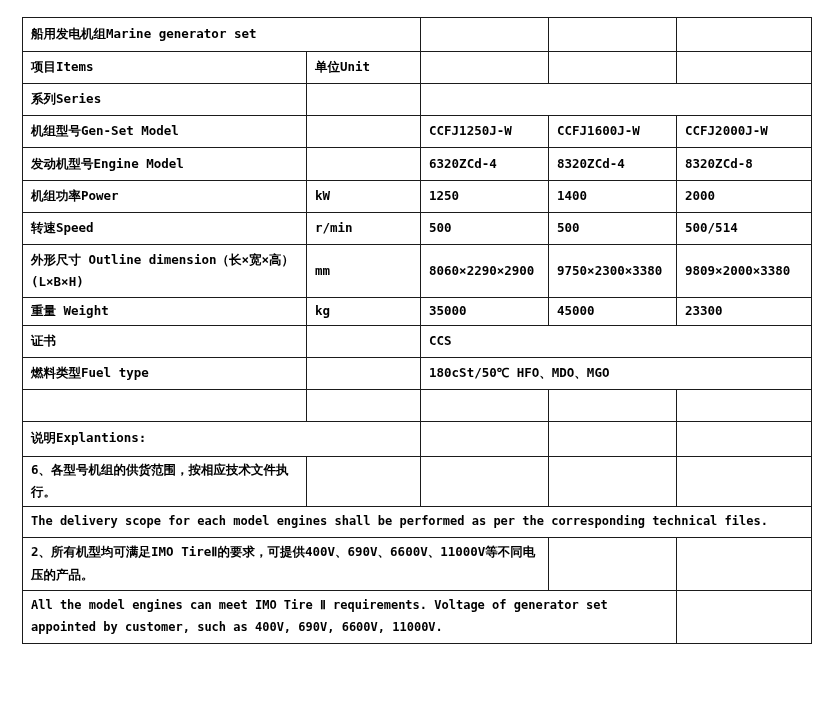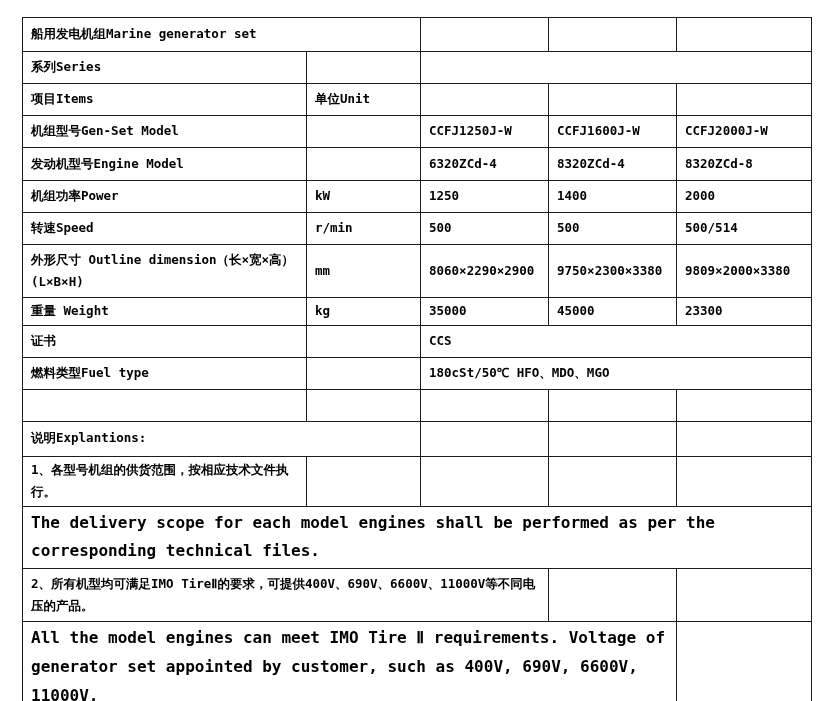--- a/index.html
+++ b/index.html
@@ -30,21 +30,21 @@
   td {
     border: 1px solid #1b1b1b;
     padding: 2px 8px;
     vertical-align: middle;
     line-height: 1.8;
     overflow: hidden;
     word-break: break-word;
     background: #ffffff;
   }
   td.en {
-    font-size: 16px;
+    font-size: 12px;
     margin-left: 37px;
   }
 </style>
 </head>
 <body>
 
 <div class="sheet">
   <table class="spec">
     <colgroup>
       <col style="width:284px">
@@ -56,31 +56,31 @@
 
     <tbody>
         <tr style="height:34px">
       <td colspan="2">船用发电机组Marine generator set</td>
       <td></td>
       <td></td>
       <td></td>
     </tr>
 
     <tr style="height:32px">
-      <td>系列Series</td>
-      <td></td>
-      <td colspan="3"></td>
-    </tr>
-
-    <tr style="height:32px">
       <td>项目Items</td>
       <td>单位Unit</td>
       <td></td>
       <td></td>
       <td></td>
+    </tr>
+
+    <tr style="height:32px">
+      <td>系列Series</td>
+      <td></td>
+      <td colspan="3"></td>
     </tr>
 
     <tr style="height:32px">
       <td>机组型号Gen-Set Model</td>
       <td></td>
       <td>CCFJ1250J-W</td>
       <td>CCFJ1600J-W</td>
       <td>CCFJ2000J-W</td>
     </tr>
 
@@ -146,21 +146,21 @@
     </tr>
 
     <tr style="height:35px">
       <td colspan="2">说明Explantions:</td>
       <td></td>
       <td></td>
       <td></td>
     </tr>
 
     <tr style="height:49px">
-      <td>1、各型号机组的供货范围，按相应技术文件执行。</td>
+      <td>6、各型号机组的供货范围，按相应技术文件执行。</td>
       <td></td>
       <td></td>
       <td></td>
       <td></td>
     </tr>
 
     <tr style="height:31px">
       <td colspan="5" class="en">The delivery scope for each model engines shall be performed as per the corresponding technical files.</td>
     </tr>
 

